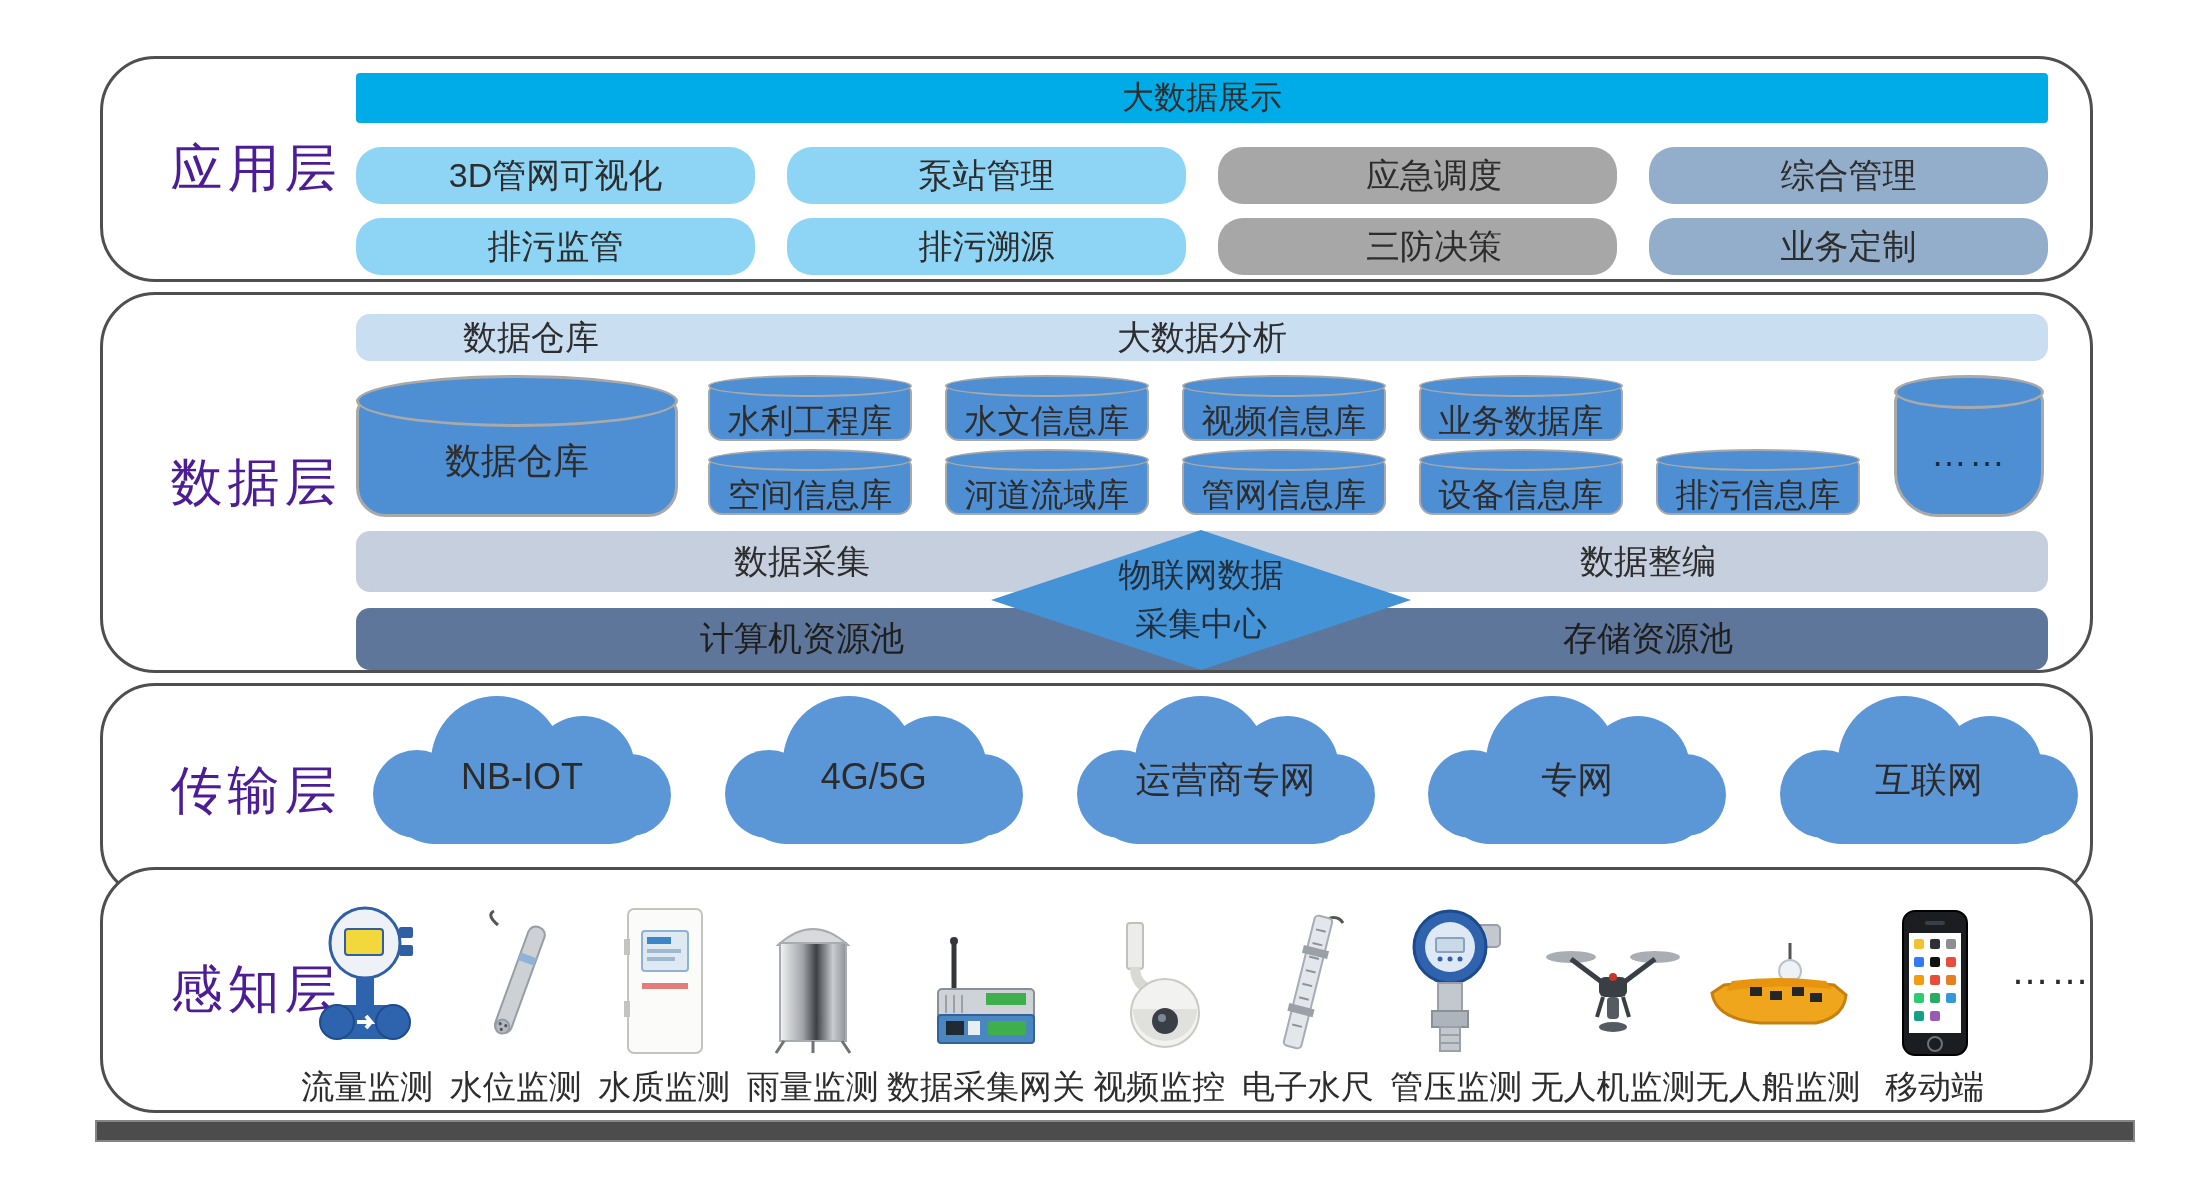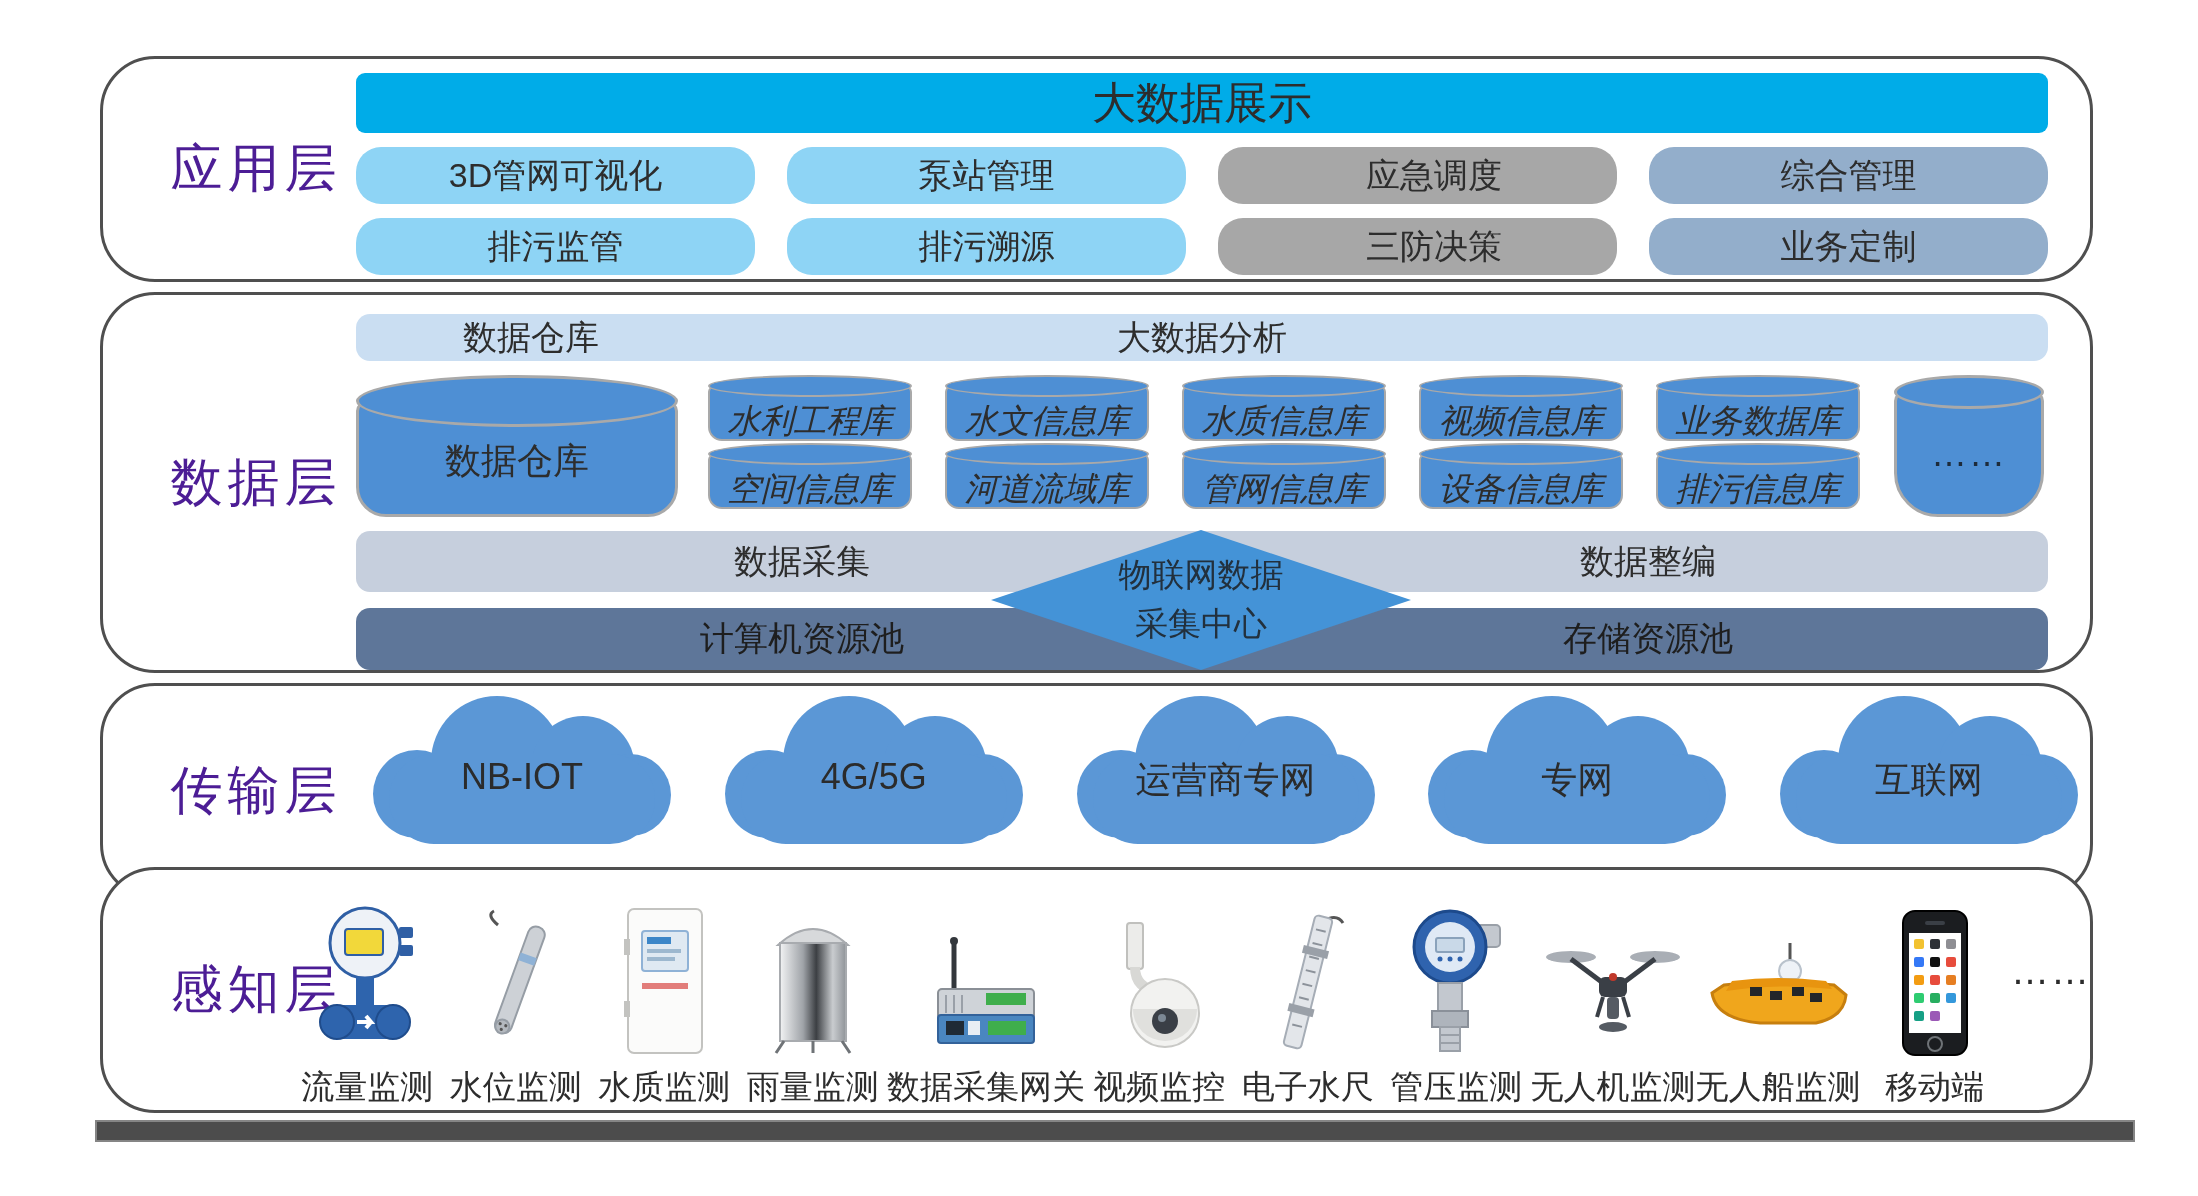--- a/index.html
+++ b/index.html
@@ -20,35 +20,35 @@
   *{margin:0;padding:0;box-sizing:border-box;}
   body{width:2198px;height:1196px;background:#ffffff;font-family:"Liberation Sans",sans-serif;color:var(--ink);position:relative;overflow:hidden;}
   .stage{position:absolute;inset:0;}
   .panel{position:absolute;left:100px;width:1993px;background:#fff;border:3px solid var(--panelborder);border-radius:55px;}
   .panel-app{top:56px;height:226px;}
   .panel-data{top:292px;height:381px;}
   .panel-trans{top:683px;height:216px;}
   .panel-sense{top:867px;height:246px;}
   .layer-label{position:absolute;left:38px;top:0;bottom:0;width:230px;display:flex;align-items:center;justify-content:center;font-size:52px;letter-spacing:5px;color:#4c1d95;}
   
-  .banner{position:absolute;left:253px;top:14px;width:1692px;height:60px;background:var(--cyan);border-radius:9px;display:flex;align-items:center;justify-content:center;font-size:44px;}
+  .banner{position:absolute;left:253px;top:14px;width:1692px;height:50px;background:var(--cyan);border-radius:4px;display:flex;align-items:center;justify-content:center;font-size:32px;}
   .btn-grid{position:absolute;left:253px;top:88px;width:1692px;display:grid;grid-template-columns:repeat(4,1fr);column-gap:32px;row-gap:14px;}
   .chip{height:57px;border-radius:25px;display:flex;align-items:center;justify-content:center;font-size:34px;}
   .chip.light{background:var(--lightblue);}
   .chip.gray{background:var(--gray);padding-left:33px;}
   .chip.steel{background:var(--steel);}
   
   .analysis-bar{position:absolute;left:253px;top:19px;width:1692px;height:47px;background:var(--barlight);border-radius:14px;display:flex;align-items:center;justify-content:center;font-size:34px;}
   .warehouse-tag{position:absolute;left:35px;top:0;bottom:0;width:280px;display:flex;align-items:center;justify-content:center;font-size:34px;}
   .cyl-area{position:absolute;left:253px;top:80px;width:1692px;height:142px;display:flex;}
   .bigcyl{position:relative;width:322px;height:142px;flex:none;}
   .bigcyl .body{position:absolute;top:26px;left:0;right:0;bottom:0;background:var(--cyl);border:3px solid var(--cylstroke);border-radius:10px 10px 30px 30px;}
   .bigcyl .cap{position:absolute;top:0;left:0;right:0;height:52px;background:var(--cyl);border:3px solid var(--cylstroke);border-radius:50%;}
   .bigcyl .lbl{position:absolute;left:0;right:0;top:62px;text-align:center;font-size:36px;}
-  .cyl-stack{margin-left:30px;display:flex;flex-direction:column;row-gap:2px;flex:none;font-style:italic;}
+  .cyl-stack{margin-left:30px;display:flex;flex-direction:column;row-gap:8px;flex:none;}
   .cyl-row{display:flex;column-gap:33px;}
   .cyl{position:relative;width:204px;height:66px;}
   .cyl .body{position:absolute;top:11px;left:0;right:0;bottom:0;background:var(--cyl);border:2px solid var(--cylstroke);border-radius:6px 6px 14px 14px;}
   .cyl .cap{position:absolute;top:0;left:0;right:0;height:22px;background:var(--cyl);border:2px solid var(--cylstroke);border-radius:50%;}
   .cyl .lbl{position:absolute;left:0;right:0;top:24px;text-align:center;font-size:33px;}
   .tallcyl{position:relative;margin-left:34px;width:150px;height:142px;flex:none;}
   .tallcyl .body{position:absolute;top:16px;left:0;right:0;bottom:0;background:var(--cyl);border:3px solid var(--cylstroke);border-radius:10px 10px 44px 44px;}
   .tallcyl .cap{position:absolute;top:0;left:0;right:0;height:34px;background:var(--cyl);border:3px solid var(--cylstroke);border-radius:50%;}
   .tallcyl .lbl{position:absolute;left:0;right:0;top:58px;text-align:center;font-size:36px;letter-spacing:2px;color:#1d2b3a;}
   .collect-bar{position:absolute;left:253px;top:236px;width:1692px;height:61px;background:var(--collect);border-radius:14px;display:flex;font-size:34px;}
@@ -115,25 +115,20 @@
               <div class="lbl">水利工程库</div>
             </div>
           <div class="cyl">
               <div class="body"></div>
               <div class="cap"></div>
               <div class="lbl">水文信息库</div>
             </div>
           <div class="cyl">
               <div class="body"></div>
               <div class="cap"></div>
-              <div class="lbl">水质信息库</div>
-            </div>
-          <div class="cyl">
-              <div class="body"></div>
-              <div class="cap"></div>
               <div class="lbl">视频信息库</div>
             </div>
           <div class="cyl">
               <div class="body"></div>
               <div class="cap"></div>
               <div class="lbl">业务数据库</div>
             </div>
         </div>
         <div class="cyl-row">
           <div class="cyl">

